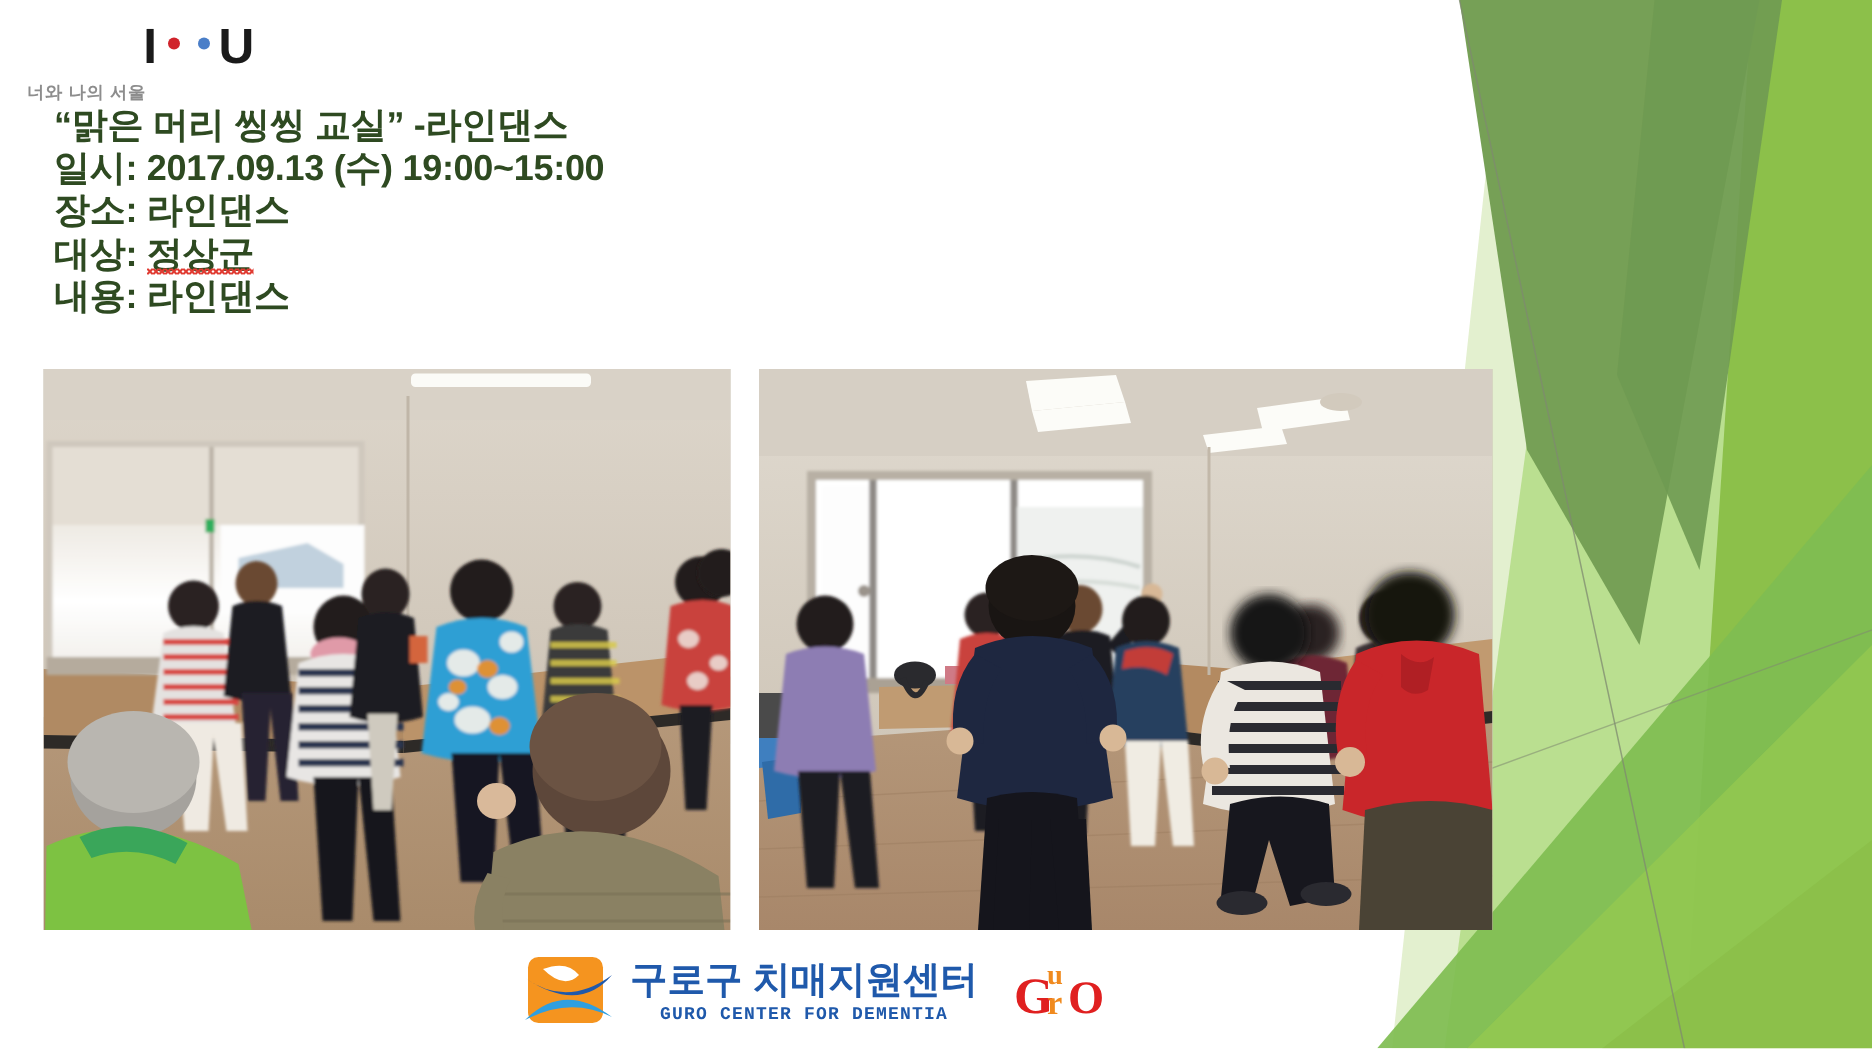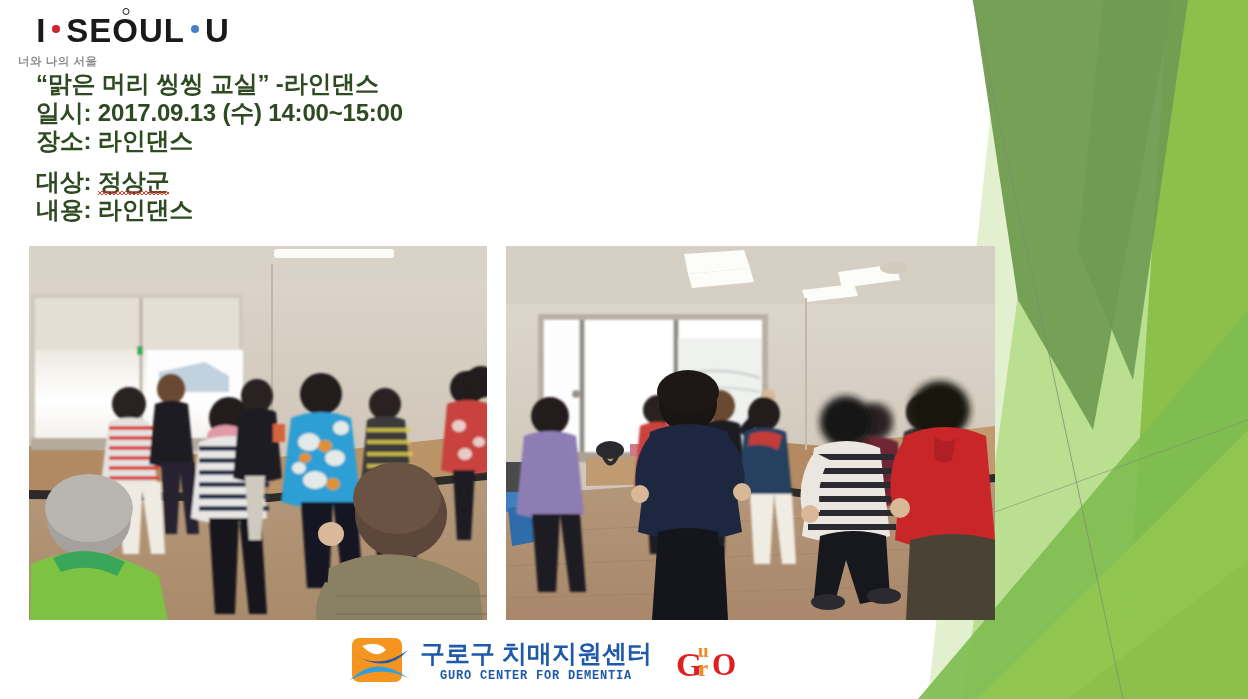--- a/index.html
+++ b/index.html
@@ -93,21 +93,20 @@
     font-weight: bold;
     line-height: 28.5px;
     font-family: "Liberation Sans", "DejaVu Sans", sans-serif;
     letter-spacing: -0.2px;
     white-space: nowrap;
   }
   #info-block .line { display: block; }
   .misspelled {
     position: relative;
     display: inline-block;
-    margin-top: 12px;
   }
   .misspelled::after {
     content: "";
     position: absolute;
     left: 0; right: 0;
     bottom: 1px;
     height: 4px;
     background-image:
       linear-gradient(45deg, transparent 40%, #e03b32 40%, #e03b32 60%, transparent 60%),
       linear-gradient(-45deg, transparent 40%, #e03b32 40%, #e03b32 60%, transparent 60%);
@@ -197,30 +196,29 @@
 
       <line x1="55" y1="0" x2="205" y2="699" stroke="#7f8a70" stroke-width="1" opacity="0.75"></line>
       <line x1="0" y1="540" x2="330" y2="420" stroke="#7f8a70" stroke-width="1" opacity="0.55"></line>
     </svg>
   </div>
 
   <div id="seoul-logo">
     <div class="logo-wordmark">
       <span class="logo-letter">I</span>
       <span class="dot red"></span>
-      <span class="logo-letter">SE<span style="position:relative;display:inline-block">O<span class="o-ring"></span></span>UL</span>
       <span class="dot blue"></span>
       <span class="logo-letter">U</span>
     </div>
     <div class="logo-sub">너와 나의 서울</div>
   </div>
 
   <div id="info-block">
     <span class="line">“맑은 머리 씽씽 교실” -라인댄스</span>
-    <span class="line">일시: 2017.09.13 (수) 14:00~15:00</span>
+    <span class="line">일시: 2017.09.13 (수) 19:00~15:00</span>
     <span class="line">장소: 라인댄스</span>
     <span class="line"><span>대상: </span><span class="misspelled">정상군</span></span>
     <span class="line">내용: 라인댄스</span>
   </div>
 
   <div class="photo" id="photo-left">
     <svg viewBox="0 0 458 374" preserveAspectRatio="none" xmlns="http://www.w3.org/2000/svg">
       <defs>
         <linearGradient id="wallL" x1="0" y1="0" x2="0" y2="1">
           <stop offset="0%" stop-color="#ddd6cb"></stop>

